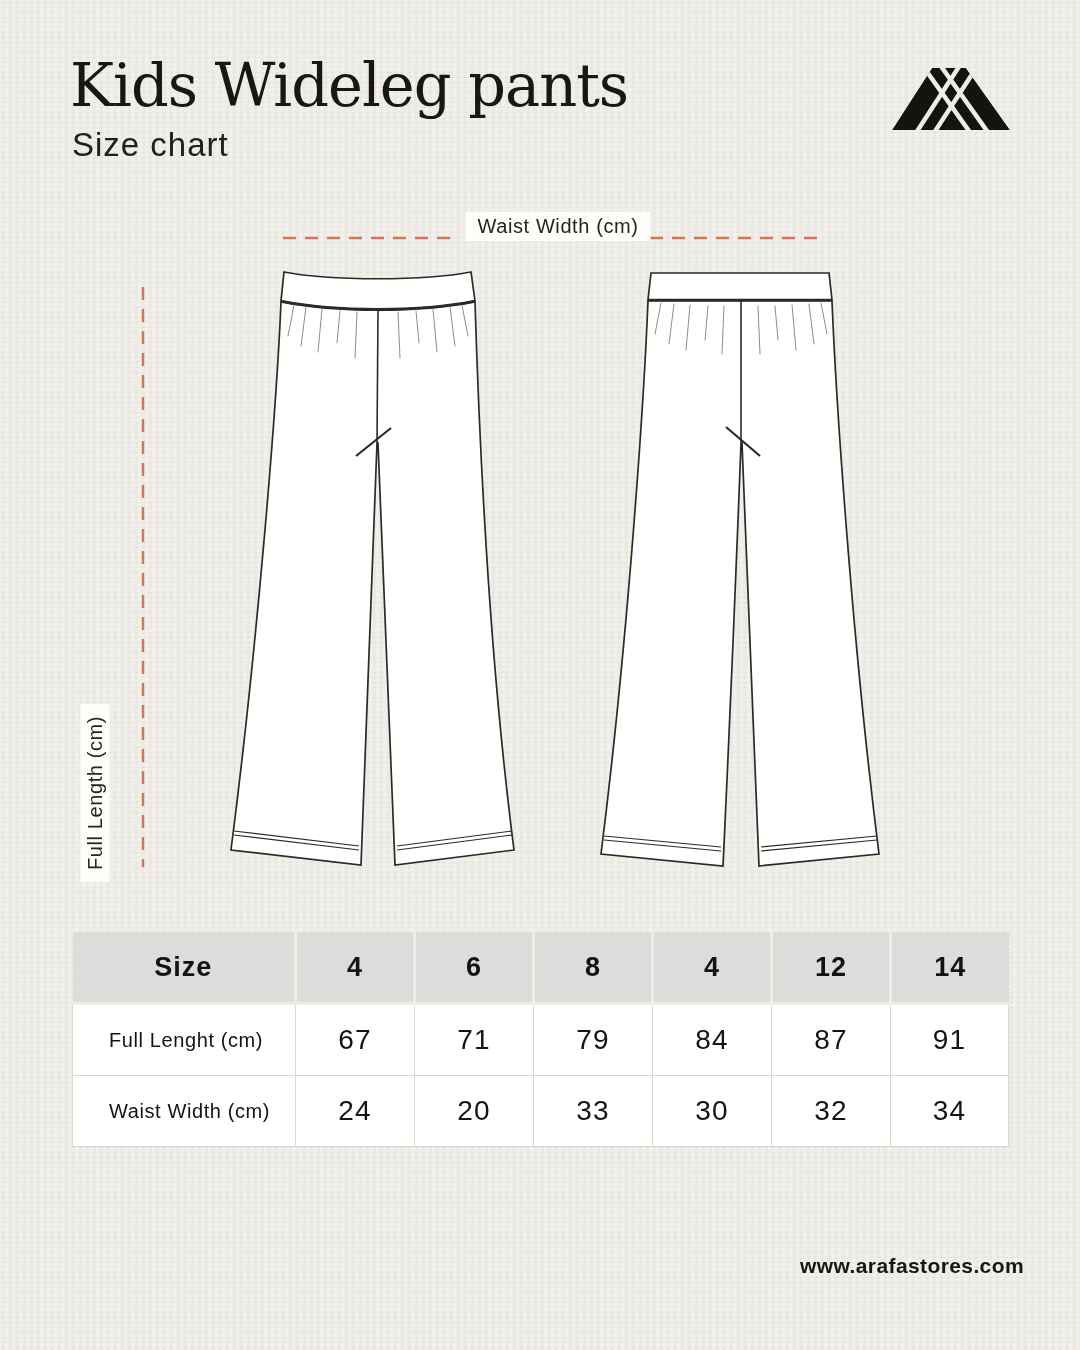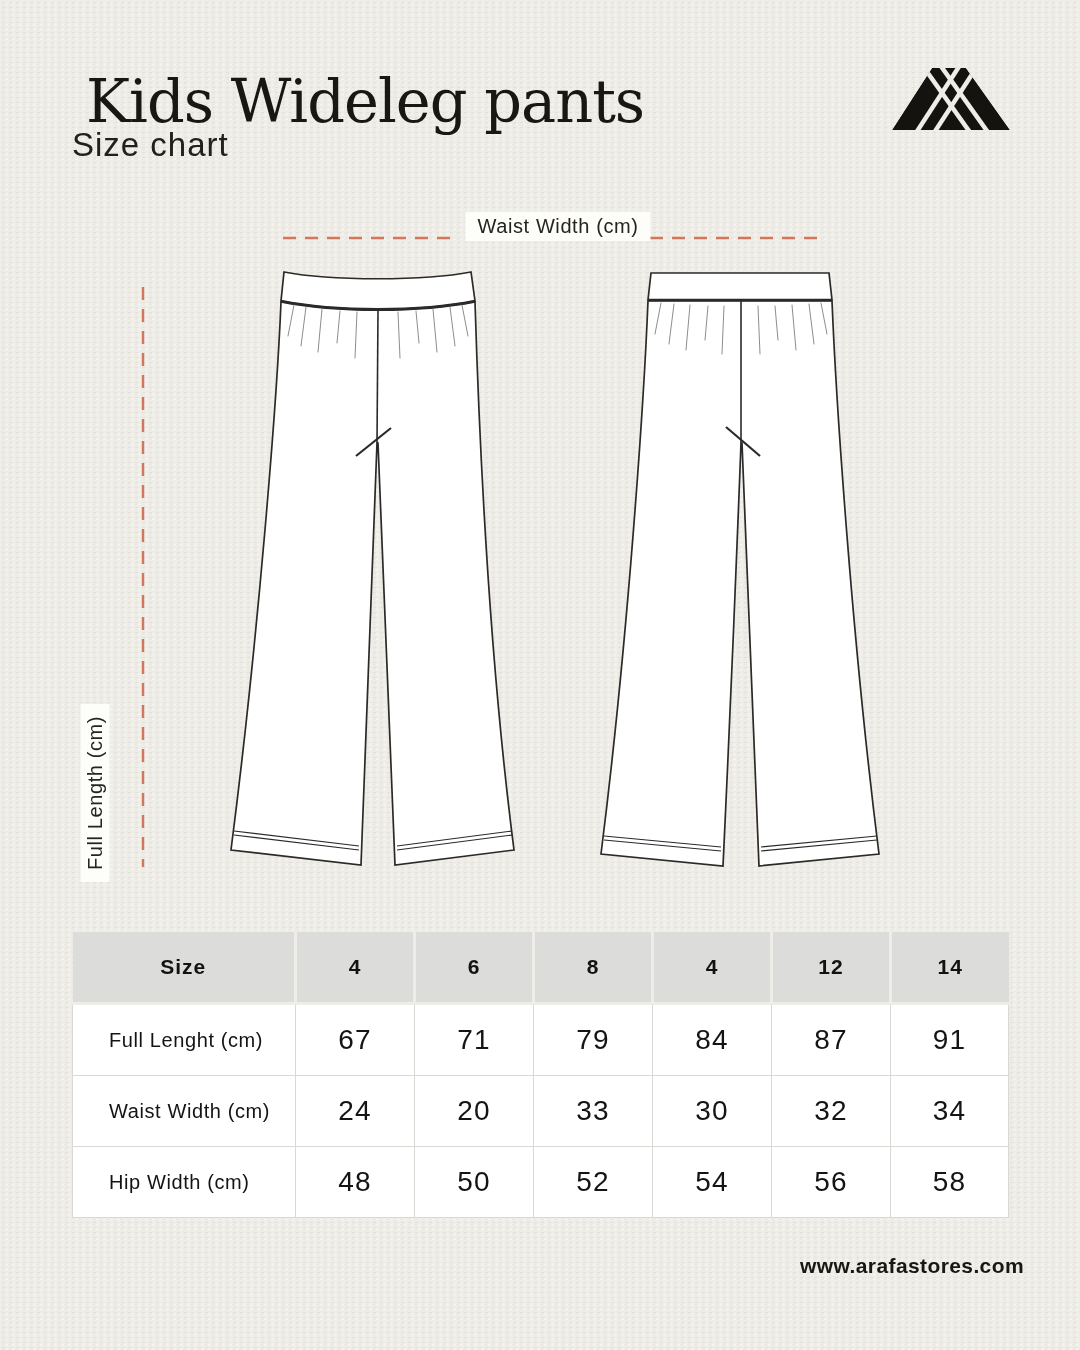--- a/index.html
+++ b/index.html
@@ -10,21 +10,21 @@
     background-image:
       radial-gradient(rgba(185,180,168,.22) 1px, transparent 1.5px),
       radial-gradient(rgba(255,255,255,.55) 1px, transparent 1.5px),
       repeating-linear-gradient(0deg, rgba(205,201,190,.12) 0 1px, transparent 1px 5px);
     background-size:7px 5px,7px 5px,100% 100%;
     background-position:0 0,3px 2px,0 0;
   }
 
   
   .title{
-    position:absolute;left:70px;top:54px;margin:16px;
+    position:absolute;left:70px;top:54px;margin:0;
     font-family:"DejaVu Serif",serif;font-weight:400;
     font-size:59px;line-height:1.1;letter-spacing:-1px;color:#191714;white-space:nowrap;
   }
   .subtitle{
     position:absolute;left:72px;top:126px;
     font-size:33px;letter-spacing:1px;color:#22201d;
   }
   .logo{position:absolute;left:892px;top:66px;width:118px;height:64px;}
 
   
@@ -37,21 +37,21 @@
   .waist-label{left:558px;top:12px;transform:translateX(-50%);}
   .length-label{left:95px;top:593px;transform:translate(-50%,-50%) rotate(-90deg);}
 
   
   .size-table{
     position:absolute;left:72px;top:932px;width:936px;
     border-collapse:collapse;table-layout:fixed;
   }
   .size-table th,.size-table td{height:70px;text-align:center;vertical-align:middle;padding:0;}
   .size-table thead th{
-    background:#dcdcda;font-size:21px;font-weight:bold;letter-spacing:1px;color:#121210;
+    background:#dcdcda;font-size:27px;font-weight:bold;letter-spacing:1px;color:#121210;
     border-right:3px solid #efede7;border-bottom:3px solid #efede7;
   }
   .size-table thead th:last-child{border-right:none;}
   .size-table tbody td{
     background:#ffffff;border:1px solid #d9d8d2;
     font-size:28px;letter-spacing:1.2px;color:#141412;
   }
   .size-table td.row-label{text-align:left;padding-left:36px;font-size:20px;letter-spacing:.6px;}
 
   
@@ -192,27 +192,18 @@
       </tr>
       <tr>
         <td class="row-label">Waist Width (cm)</td>
         <td>24</td>
         <td>20</td>
         <td>33</td>
         <td>30</td>
         <td>32</td>
         <td>34</td>
       </tr>
-      <tr>
-        <td class="row-label">Hip Width (cm)</td>
-        <td>48</td>
-        <td>50</td>
-        <td>52</td>
-        <td>54</td>
-        <td>56</td>
-        <td>58</td>
-      </tr>
     </tbody>
   </table>
 
   <div class="footer">www.arafastores.com</div>
 
 </div>
 
 </body></html>

